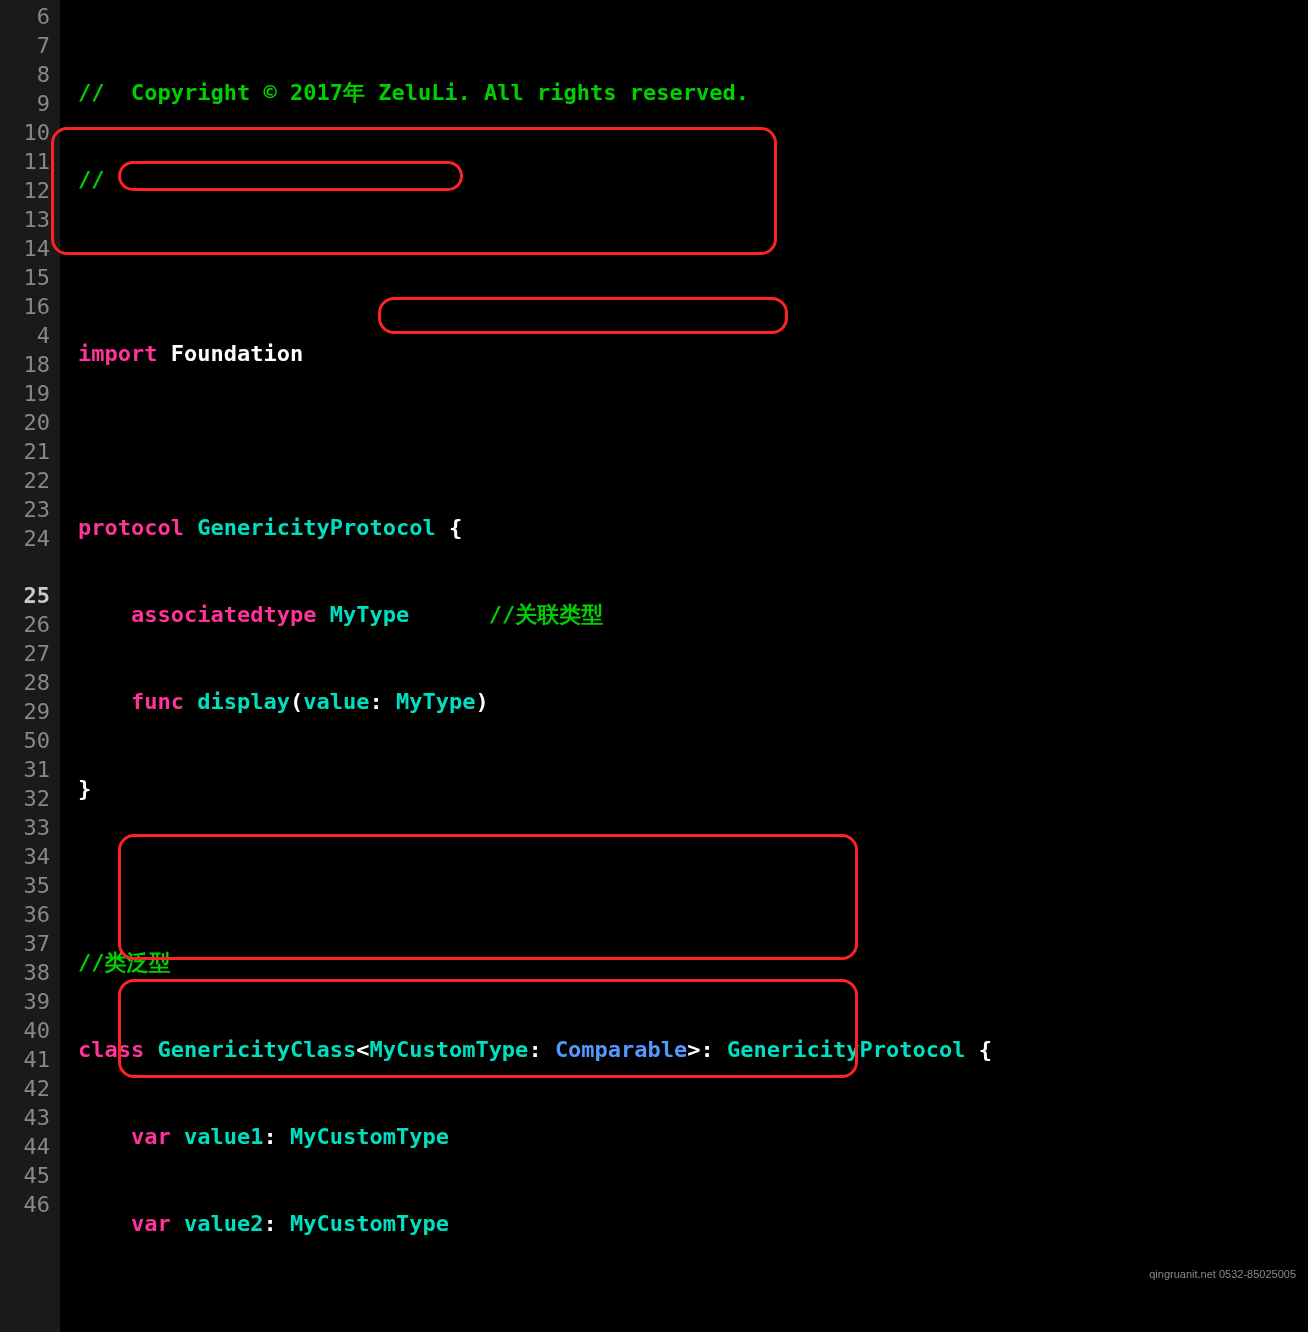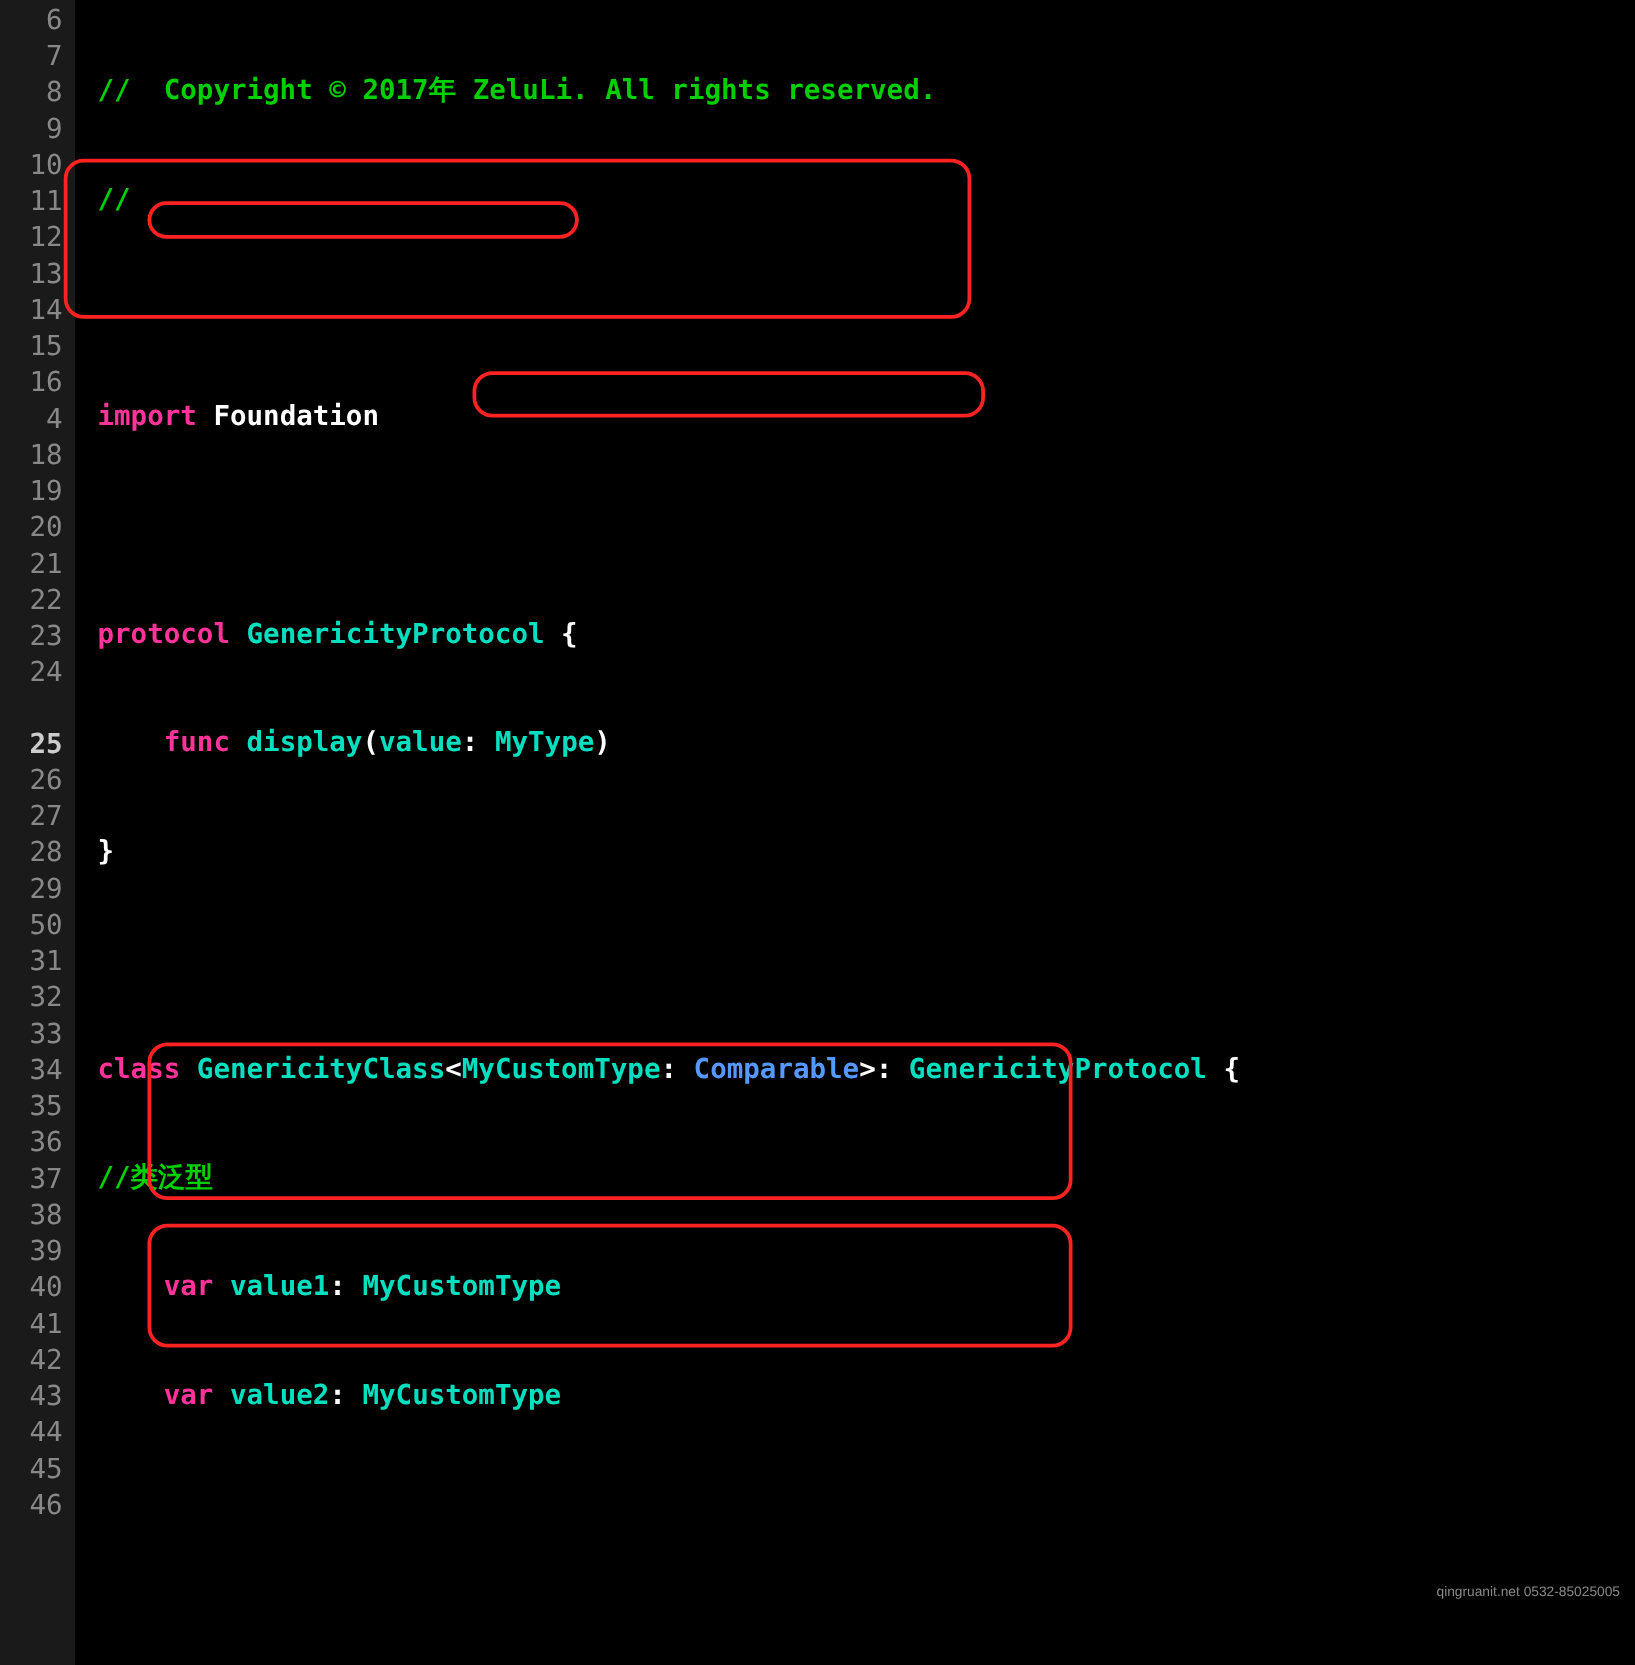--- a/index.html
+++ b/index.html
@@ -37,21 +37,21 @@
     height: 29px;
   }
   .gutter .ln.current {
     color: #cccccc;
     font-weight: 700;
     margin-top: 28px;
   }
   .code {
     flex: 1;
     padding-left: 18px;
-    padding-top: 0;
+    padding-top: 20px;
     line-height: 29px;
     color: #ffffff;
     white-space: pre;
     position: relative;
   }
   .line {
     height: 29px;
     position: relative;
   }
   .c-comment { color: #00d000; }
@@ -124,25 +124,26 @@
       <div class="ln">45</div>
       <div class="ln">46</div>
     </div>
   <div class="code">
     <div class="line"><span class="c-comment">//  Copyright © 2017年 ZeluLi. All rights reserved.</span></div>
     <div class="line"><span class="c-comment">//</span></div>
     <div class="line"><span></span></div>
     <div class="line"><span class="c-keyword">import</span><span> </span><span>Foundation</span></div>
     <div class="line"><span></span></div>
     <div class="line"><span class="c-keyword">protocol</span><span> </span><span class="c-ident">GenericityProtocol</span><span> {</span></div>
+    <div class="line"><span>    </span><span class="c-keyword">associatedtype</span><span> </span><span class="c-ident">MyType</span><span>      </span><span class="c-comment">//关联类型</span></div>
     <div class="line"><span>    </span><span class="c-keyword">func</span><span> </span><span class="c-ident">display</span><span>(</span><span class="c-ident">value</span><span>: </span><span class="c-ident">MyType</span><span>)</span></div>
     <div class="line"><span>}</span></div>
     <div class="line"><span></span></div>
+    <div class="line"><span class="c-comment">//类泛型</span></div>
     <div class="line"><span class="c-keyword">class</span><span> </span><span class="c-ident">GenericityClass</span><span>&lt;</span><span class="c-ident">MyCustomType</span><span>: </span><span class="c-type">Comparable</span><span>&gt;: </span><span class="c-ident">GenericityProtocol</span><span> {</span></div>
-    <div class="line"><span class="c-comment">//类泛型</span></div>
     <div class="line"><span>    </span><span class="c-keyword">var</span><span> </span><span class="c-ident">value1</span><span>: </span><span class="c-ident">MyCustomType</span></div>
     <div class="line"><span>    </span><span class="c-keyword">var</span><span> </span><span class="c-ident">value2</span><span>: </span><span class="c-ident">MyCustomType</span></div>
     <div class="line"><span></span></div>
     
     
     
     
     
     
     

